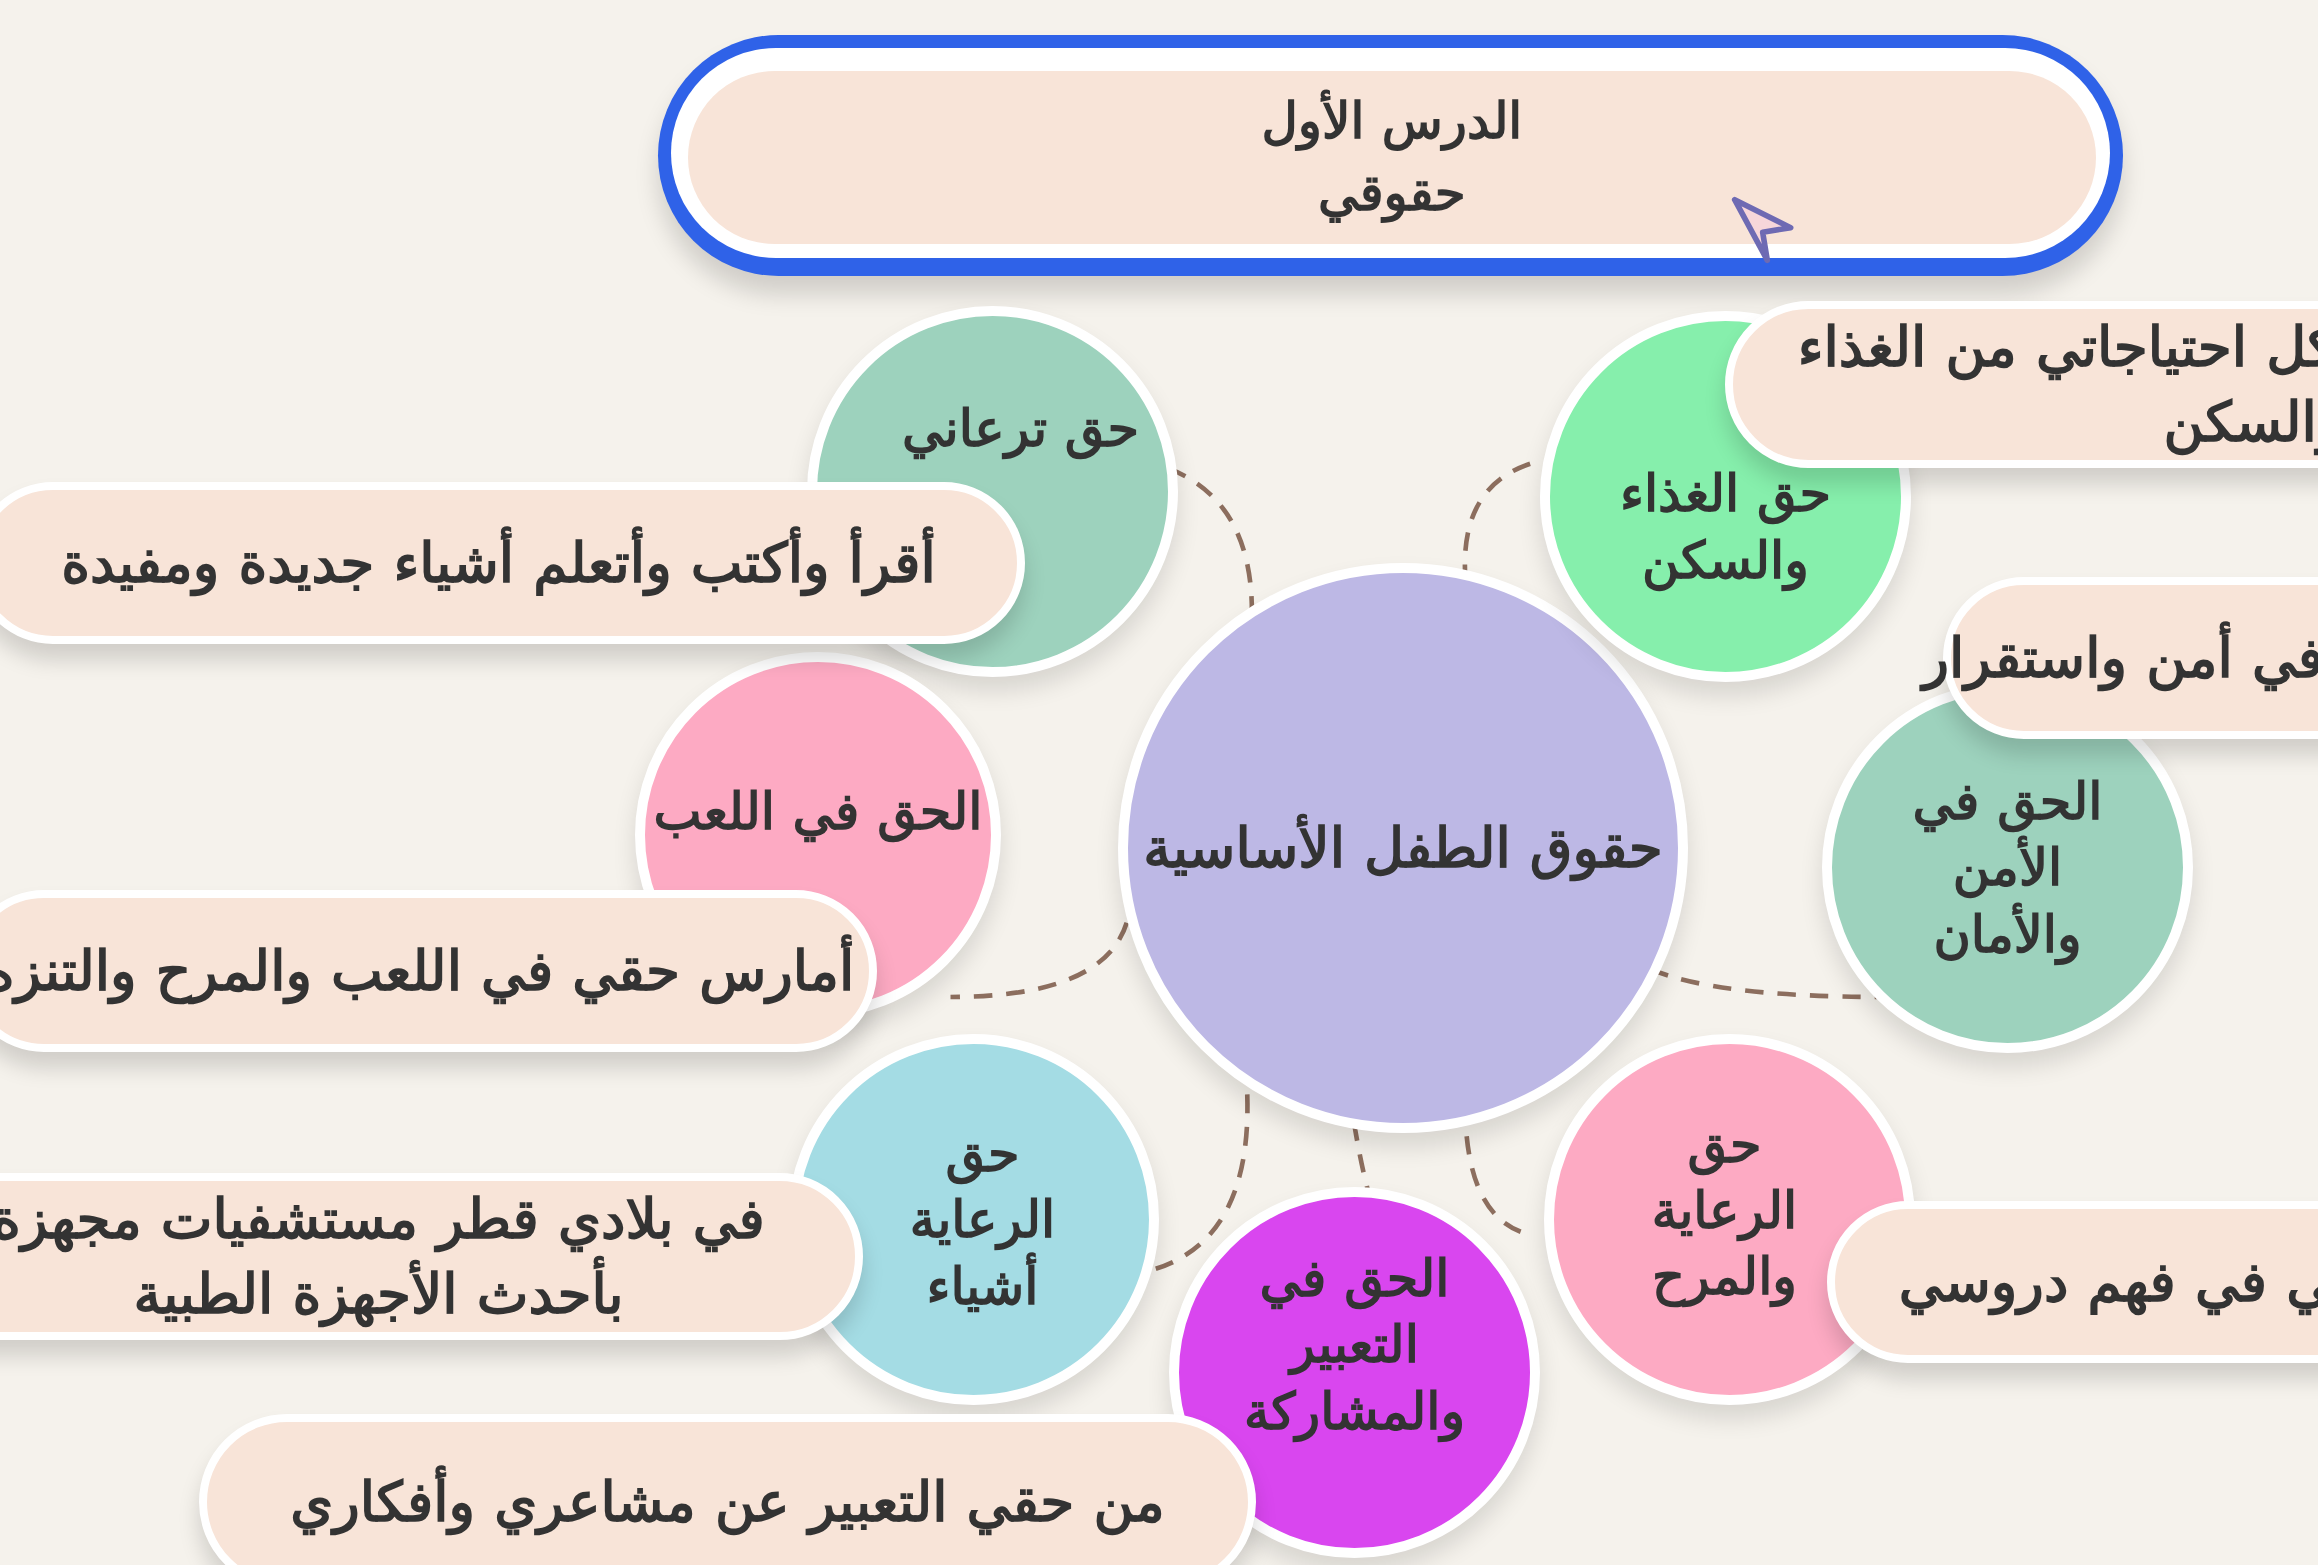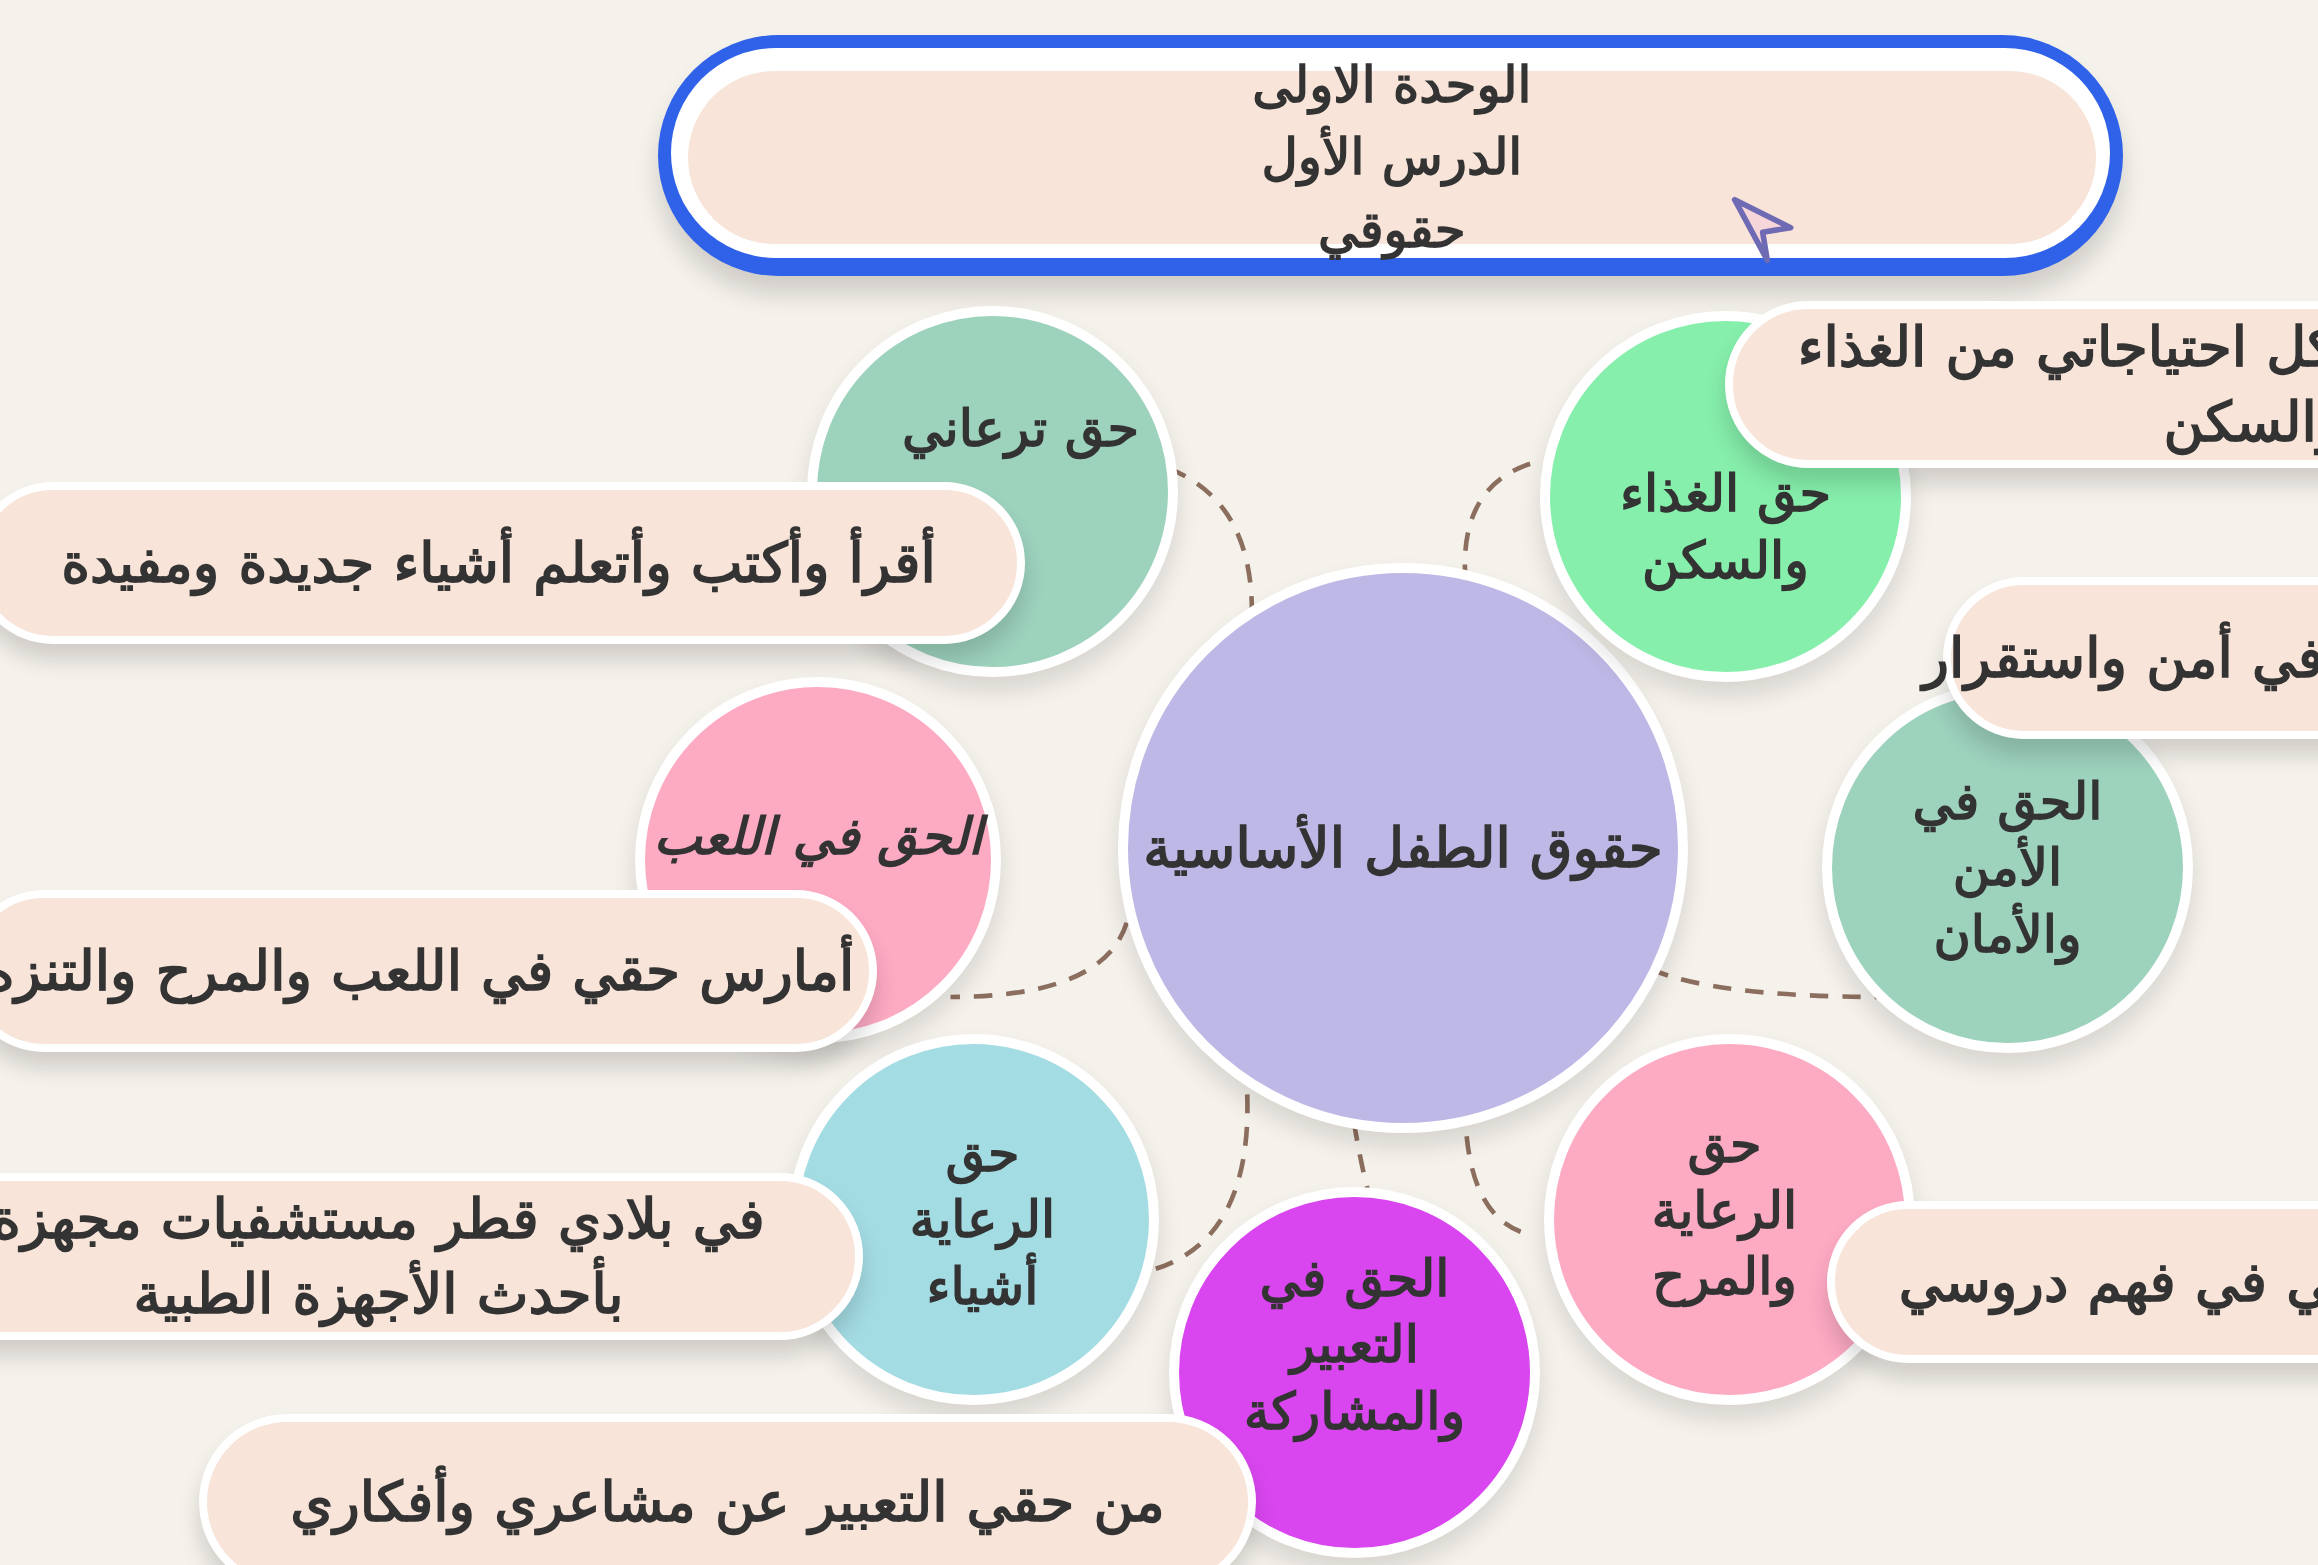--- a/index.html
+++ b/index.html
@@ -31,41 +31,40 @@
     <path d="M3560 2090 Q3700 2150 4060 2150"></path>
     <path d="M2690 2360 Q2700 2680 2480 2740"></path>
     <path d="M3160 2380 Q3160 2620 3290 2660"></path>
     <path d="M2920 2420 Q2940 2540 2960 2600"></path>
   </g>
 </svg>
 
 <div class="title-box">
   <div class="title-inner">
     <div class="title-core">
-      <span>الوحدة الاولى</span>
       <span>الدرس الأول</span>
       <span>حقوقي</span>
     </div>
   </div>
 </div>
 <svg class="abs" style="left:1730px;top:195px;" width="70" height="70" viewBox="0 0 150 150">
   <path d="M10 10 L130 70 L70 80 L80 140 Z" fill="#f7d6da" stroke="#6e6ab3" stroke-width="12" stroke-linejoin="round"></path>
 </svg>
 
 <div class="circle" style="left:1118px;top:563px;width:570px;height:570px;background:#bdb8e5;font-size:55px;">
   <span>حقوق الطفل الأساسية</span>
 </div>
 
 <div class="circle" style="left:807px;top:306px;width:371px;height:371px;background:#9dd2bd;font-size:51px;align-items:flex-start;padding-top:79px;padding-left:56px;">
   <span>حق ترعاني</span>
 </div>
 <div class="circle" style="left:1540px;top:311px;width:371px;height:371px;background:#86efac;font-size:51px;padding:60px 42px 0 42px;">
   <span>حق الغذاء والسكن</span>
 </div>
-<div class="circle" style="left:635px;top:677px;width:366px;height:366px;background:#fdaac3;font-size:51px;align-items:flex-start;padding-top:116px;font-style:italic;">
+<div class="circle" style="left:635px;top:652px;width:366px;height:366px;background:#fdaac3;font-size:51px;align-items:flex-start;padding-top:116px;">
   <span>الحق في اللعب</span>
 </div>
 <div class="circle" style="left:1822px;top:682px;width:371px;height:371px;background:#9dd2bd;font-size:51px;padding:0 51px;">
   <span>الحق في الأمن والأمان</span>
 </div>
 <div class="circle" style="left:788px;top:1034px;width:371px;height:371px;background:#a4dce4;font-size:51px;padding:0 65px 0 83px;">
   <span>حق الرعاية أشياء</span>
 </div>
 <div class="circle" style="left:1544px;top:1034px;width:371px;height:371px;background:#fdaac3;font-size:51px;padding:0 70px 18.5px 60px;">
   <span>حق الرعاية والمرح</span>

